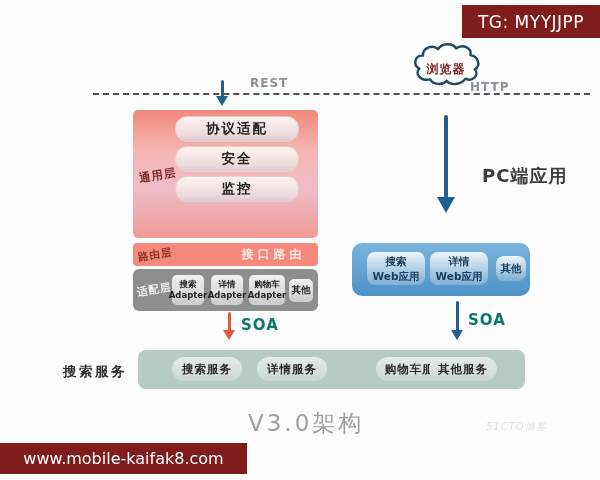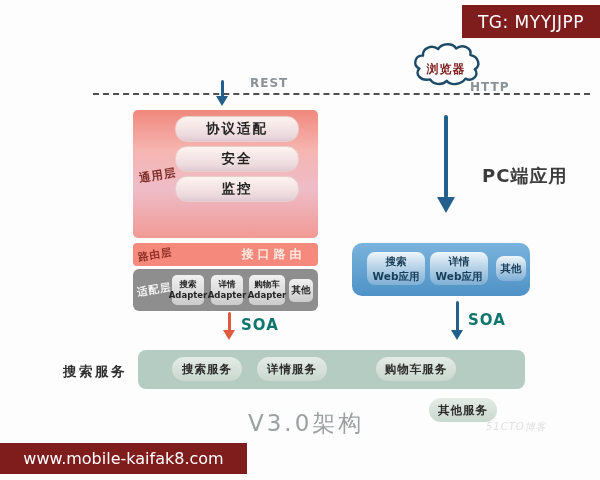--- a/index.html
+++ b/index.html
@@ -75,21 +75,21 @@
   .web1{left:15px;top:9px;width:58px;height:33px;}
   .web2{left:78px;top:9px;width:58px;height:33px;}
   .web3{left:144px;top:13px;width:30px;height:25px;}
 
   .soa-label{font-size:15px;font-weight:bold;color:#0f766e;letter-spacing:1px;}
 
   
   .green-box{left:138px;top:350px;width:387px;height:39px;border-radius:8px;background:#b4ccc1;}
   .svc{top:7px;height:24px;border-radius:12px;background:linear-gradient(180deg,#e4ece6,#c9d7ce);
     font-weight:bold;color:#2b2b2b;font-size:11.5px;letter-spacing:1px;}
-  .svc1{left:34px;width:70px;} .svc2{left:119px;width:70px;} .svc3{left:206px;width:80px;margin-left:32px;} .svc4{left:291px;width:68px;margin-top:41px;}
+  .svc1{left:34px;width:70px;} .svc2{left:119px;width:70px;} .svc3{left:206px;width:80px;margin-left:32px;} .svc4{left:291px;width:68px;}
 
   .title{left:248px;top:408px;font-size:23px;color:#9ba1a1;letter-spacing:3px;}
   .watermark{left:486px;top:420px;font-size:10px;color:#e1e1e1;letter-spacing:1px;font-style:italic;}
 </style>
 </head>
 <body>
 
 <div class="stage">
 
   <div class="abs badge tg-badge">TG: MYYJJPP</div>

